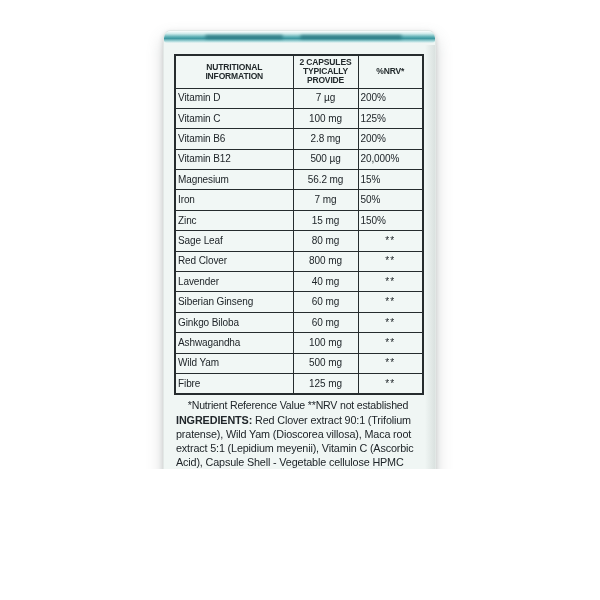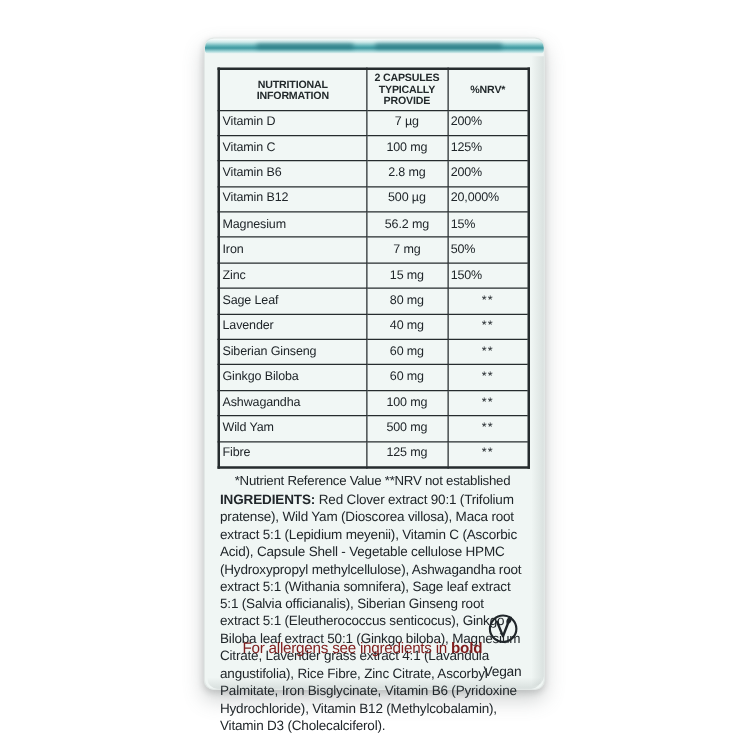--- a/index.html
+++ b/index.html
@@ -1,17 +1,17 @@
 <!DOCTYPE html>
 <html><head>
 <meta charset="utf-8">
 <style>
   html,body { margin:0; padding:0; }
   .scene {
-    position:relative; width:600px; height:600px;
+    position:relative; width:600px; height:469px;
     background:#ffffff; overflow:hidden;
     font-family:"Liberation Sans", sans-serif;
     color:#20262a;
     -webkit-font-smoothing:antialiased;
   }
   .box {
     position:absolute; left:163px; top:30px; width:273px; height:522px;
     background:#f0f6f4;
     border:1px solid #e2e8e6;
     border-radius:8px;
@@ -146,20 +146,25 @@
               <td class="c-nutrient">Zinc</td>
               <td class="c-amount">15 mg</td>
               <td class="c-nrv">150%</td>
             </tr>
             <tr>
               <td class="c-nutrient">Sage Leaf</td>
               <td class="c-amount">80 mg</td>
               <td class="c-nrv center">**</td>
             </tr>
             <tr>
+              <td class="c-nutrient">Red Clover</td>
+              <td class="c-amount">800 mg</td>
+              <td class="c-nrv center">**</td>
+            </tr>
+            <tr>
               <td class="c-nutrient">Lavender</td>
               <td class="c-amount">40 mg</td>
               <td class="c-nrv center">**</td>
             </tr>
             <tr>
               <td class="c-nutrient">Siberian Ginseng</td>
               <td class="c-amount">60 mg</td>
               <td class="c-nrv center">**</td>
             </tr>
             <tr>

